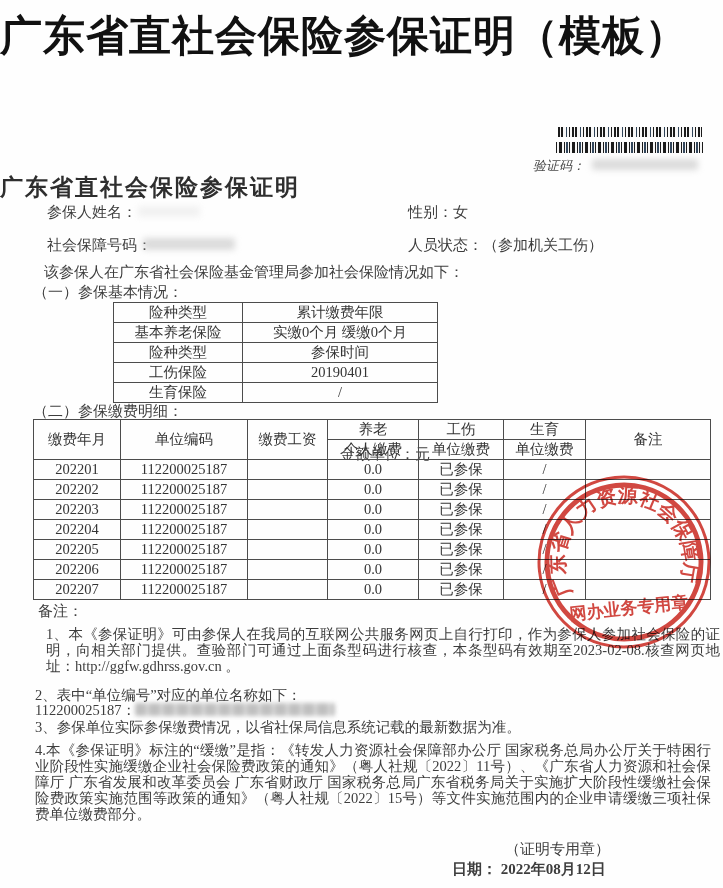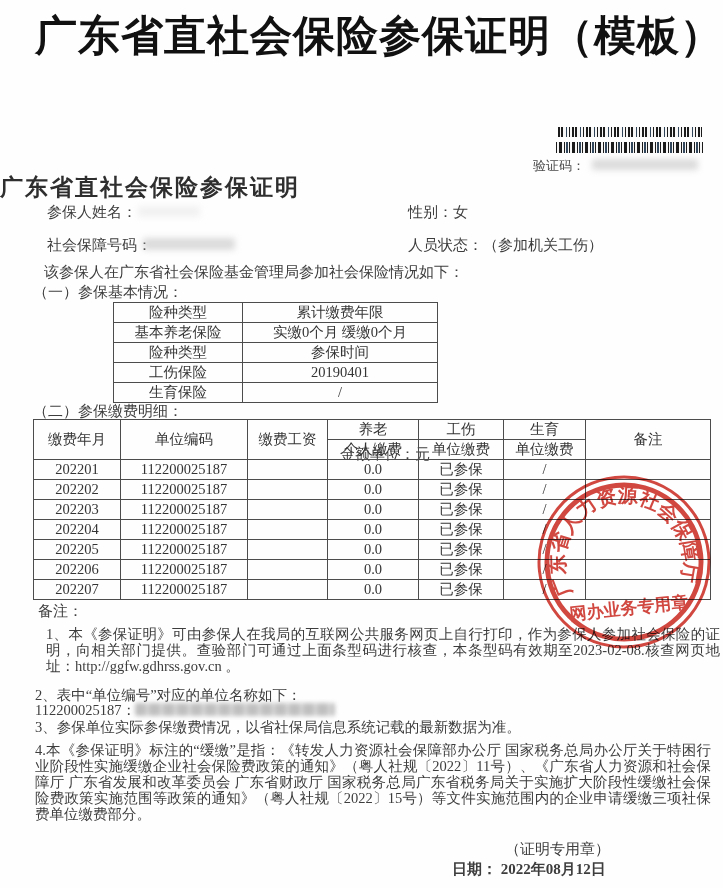--- a/index.html
+++ b/index.html
@@ -10,36 +10,36 @@
   }
   *{margin:0;padding:0;box-sizing:border-box;}
   html,body{background:#ffffff;}
   .page{
     position:relative;width:723px;height:888px;background:#fefefe;
     font-family:"Liberation Serif","DejaVu Serif",serif;
     color:var(--text_dark);overflow:hidden;
   }
   .abs{position:absolute;}
   .page-title{
-    top:8px;left:0;width:723px;text-align:right;
+    top:8px;left:0;width:723px;text-align:left;
     font-size:42px;font-weight:bold;color:var(--title_black);
     letter-spacing:1px;white-space:nowrap;
   }
   
   .barcode{
     background:repeating-linear-gradient(90deg,
       #1b1b1b 0 2px,#f7f7f7 2px 3px,#1b1b1b 3px 5px,#f7f7f7 5px 8px,
       #30455a 8px 9px,#f7f7f7 9px 11px,#1b1b1b 11px 12px,#f7f7f7 12px 14px);
   }
   .barcode.b2{
     background:repeating-linear-gradient(90deg,
       #1b1b1b 0 1px,#f7f7f7 1px 3px,#1b1b1b 3px 6px,#f7f7f7 6px 8px,
       #1b1b1b 8px 9px,#f7f7f7 9px 10px,#33475c 10px 12px,#f7f7f7 12px 13px);
   }
-  .small-label{font-size:13px;color:#4a4a4a;}
+  .small-label{font-size:13px;color:#4a4a4a;font-style:italic;}
   .redact{background:#b9b9b9;filter:blur(3px);opacity:.5;border-radius:2px;}
   .redact.faint{opacity:.18;}
   .redact.texty{
     background:repeating-linear-gradient(90deg,#8d8d8d 0 11px,#c0c0c0 11px 14px);
     filter:blur(2px);opacity:.55;
   }
   .doc-heading{
     top:172px;left:0;width:723px;text-align:left;
     font-family:"Liberation Sans","DejaVu Sans",sans-serif;
     font-size:23px;font-weight:bold;color:#2e2e2e;letter-spacing:2px;

